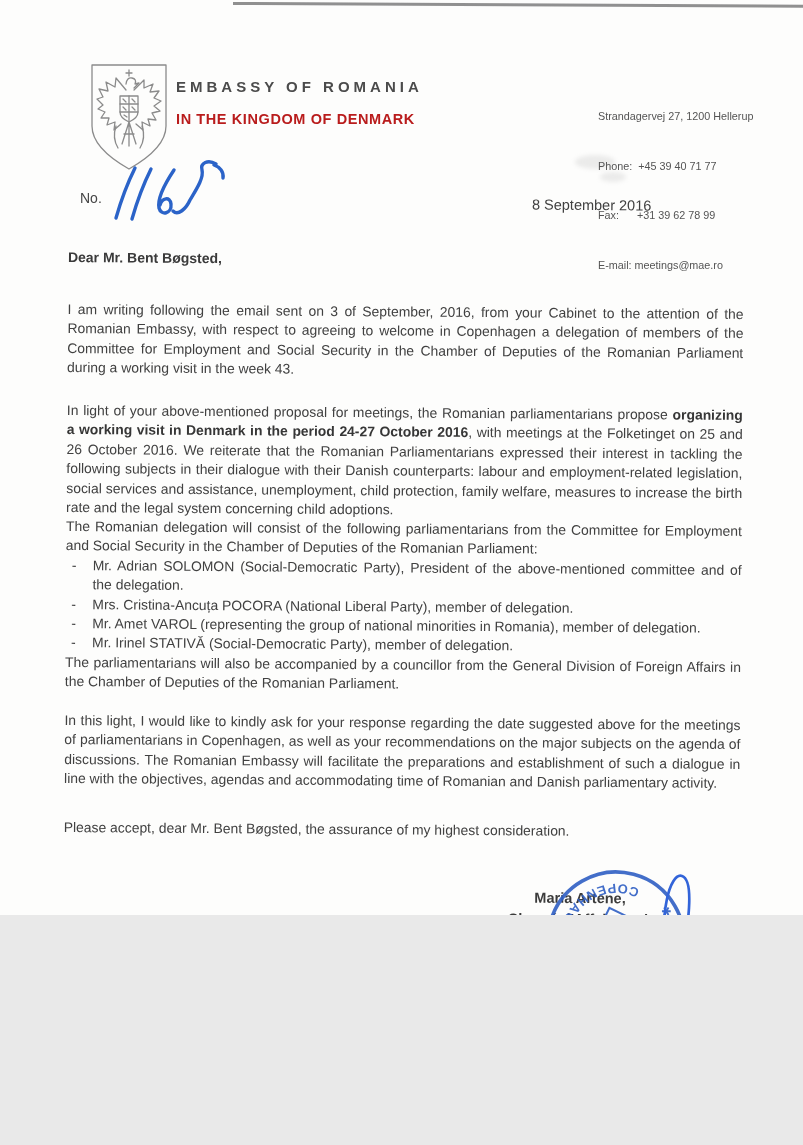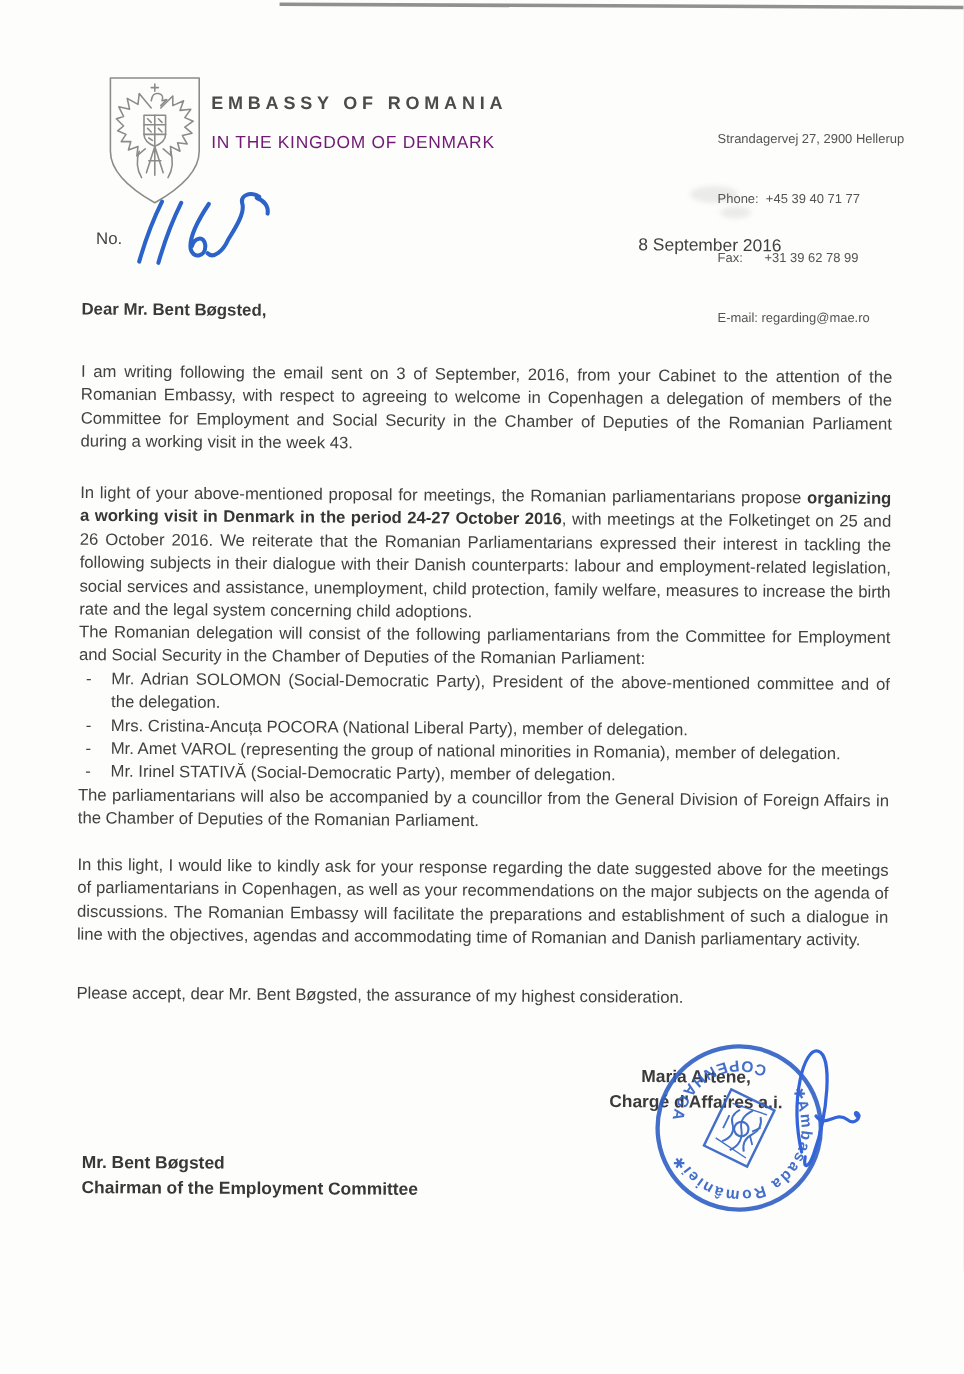--- a/index.html
+++ b/index.html
@@ -1,32 +1,32 @@
 <!DOCTYPE html>
 <html><head>
 <meta charset="utf-8">
 <style>
   html,body{margin:0;padding:0;background:#e9e9e9;}
   .page{
-    position:relative;width:803px;height:1145px;margin:0 auto;
+    position:relative;width:803px;height:915px;margin:0 auto;
     background:#fdfdfc;overflow:hidden;
     font-family:"Liberation Sans",sans-serif;color:#3f3f3f;
   }
   
   .scan-top-line{position:absolute;left:233px;top:2px;width:572px;height:2.5px;
     background:#7d7d7d;transform:rotate(0.28deg);transform-origin:left center;opacity:.85;}
   .scan-smudge{position:absolute;width:40px;height:14px;border-radius:50%;
     background:#bdbdbd;opacity:.28;filter:blur(2px);}
 
   
   .coat{position:absolute;left:88px;top:62px;width:82px;height:110px;}
   .org-line1{position:absolute;left:176px;top:78px;font-size:15px;font-weight:bold;
     letter-spacing:4px;color:#4b4b4b;}
-  .org-line2{position:absolute;left:176px;top:111px;font-size:14.5px;font-weight:normal;
-    letter-spacing:0.6px;color:#701a75;}
+  .org-line2{position:absolute;left:176px;top:111px;font-size:14.5px;font-weight:bold;
+    letter-spacing:0.6px;color:#b91c1c;}
   .contact{position:absolute;left:598px;top:75px;font-size:10.8px;line-height:16.5px;
     color:#545454;white-space:pre;}
   .no-label{position:absolute;left:80px;top:190px;font-size:14px;color:#464646;}
   .ref-hand{position:absolute;left:96px;top:156px;width:160px;height:72px;}
   .date{position:absolute;left:532px;top:197px;font-size:14.5px;color:#404040;
     transform:rotate(0.5deg);}
 
   
   .body-wrap{position:absolute;left:68px;top:249px;width:678px;
     transform:rotate(0.42deg);transform-origin:0 0;}
@@ -77,24 +77,24 @@
 
       <path d="M41,60 L34,82 M41,60 L41,84 M41,60 L48,82 M36,72 L46,72"></path>
       <path d="M28,64 Q24,76 30,86 M54,64 Q58,76 52,86"></path>
     </g>
   </svg>
 
   <div class="org-line1">EMBASSY OF ROMANIA</div>
   <div class="org-line2">IN THE KINGDOM OF DENMARK</div>
 
   <div class="contact">
-    <div>Strandagervej 27, 2900 Hellerup</div>
+    <div>Strandagervej 27, 1200 Hellerup</div>
     <div>Phone:  +45 39 40 71 77</div>
     <div>Fax:      +31 39 62 78 99</div>
-    <div>E-mail: regarding@mae.ro</div>
+    <div>E-mail: meetings@mae.ro</div>
   </div>
 
   <div class="no-label">No.</div>
 
   <svg class="ref-hand" viewBox="0 0 160 72">
     <g fill="none" stroke="#2b63c8" stroke-width="3.4" stroke-linecap="round">
       <path d="M20,62 C24,48 32,26 39,12"></path>
       <path d="M36,63 C40,49 48,27 55,13"></path>
       <path d="M78,14 C70,26 61,42 63,52 C65,60 76,58 75,48 C74,40 66,42 64,49"></path>
       <path d="M120,8 C112,3 104,7 106,14 C108,22 100,34 94,44 C90,53 82,60 77,55"></path>

